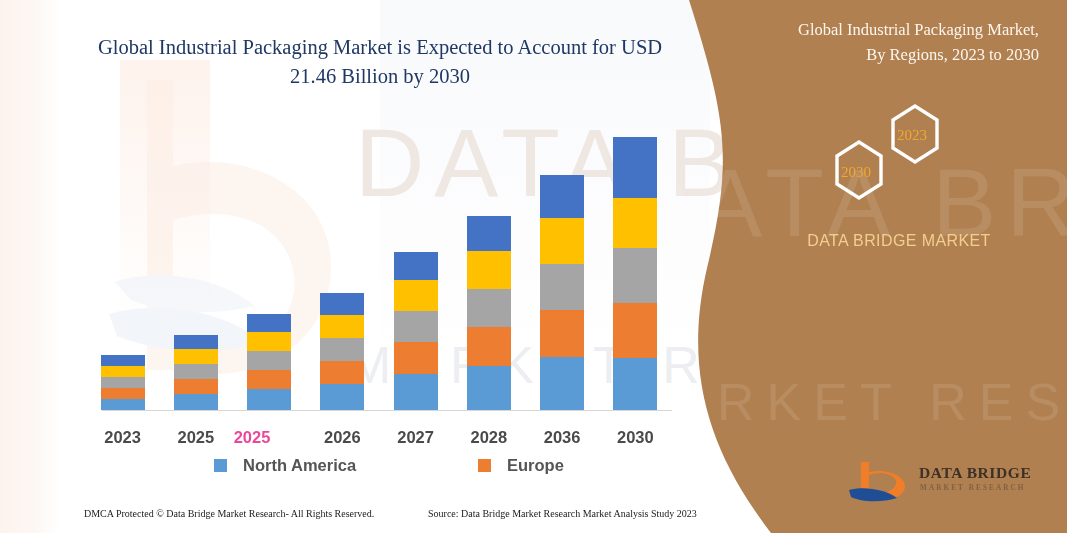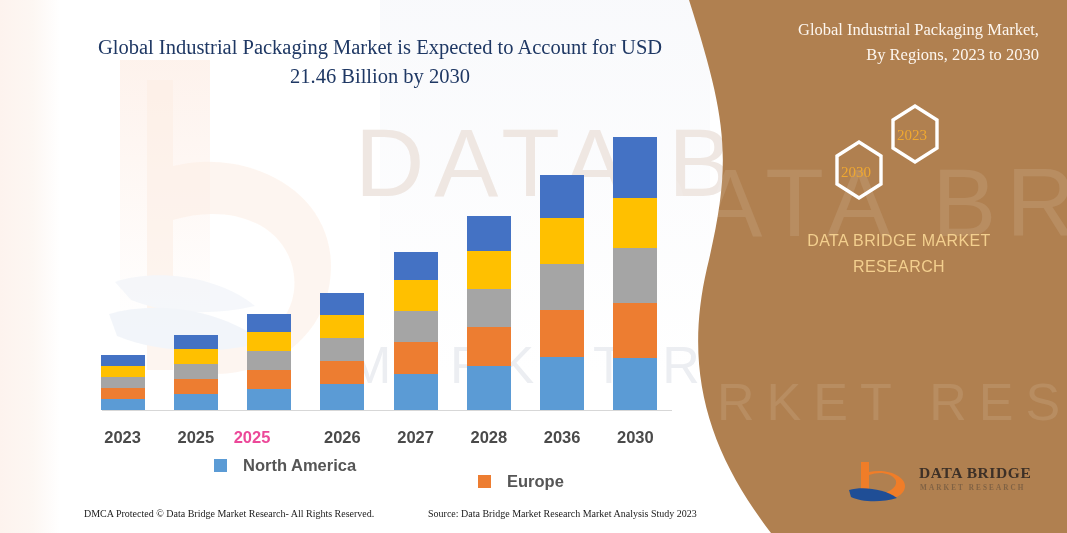--- a/index.html
+++ b/index.html
@@ -173,21 +173,21 @@
       <div class="xtick" style="left: 367.875px; color: rgb(74, 74, 74);">2028</div>
       <div class="xtick" style="left: 441.125px; color: rgb(74, 74, 74);">2036</div>
       <div class="xtick" style="left: 514.375px; color: rgb(74, 74, 74);">2030</div>
     </div>
 
   <div class="legend">
       <div class="lg-item" style="left: 128px;">
         <span class="lg-sw" style="background: rgb(91, 155, 213);"></span>
         <span class="lg-lb">North America</span>
       </div>
-      <div class="lg-item" style="left: 392px; margin-top: 16px;">
+      <div class="lg-item" style="left: 392px;">
         <span class="lg-sw" style="background: rgb(237, 125, 49);"></span>
         <span class="lg-lb">Europe</span>
       </div>
     </div>
 
   <div class="footer">
     <div class="f-left">DMCA Protected © Data Bridge Market Research-  All Rights Reserved.</div>
     <div class="f-right">Source: Data Bridge Market Research  Market Analysis Study 2023</div>
   </div>
 
@@ -210,21 +210,20 @@
       <svg width="200" height="110" viewBox="0 0 200 110">
         <polygon points="30,64 52,50 74,64 74,92 52,106 30,92" fill="none" stroke="#ffffff" stroke-width="3.4"></polygon>
         <polygon points="86,28 108,14 130,28 130,56 108,70 86,56" fill="none" stroke="#ffffff" stroke-width="3.4"></polygon>
       </svg>
       <div class="hex-lb" style="left:34px;top:72px;">2030</div>
       <div class="hex-lb" style="left:90px;top:35px;">2023</div>
     </div>
 
     <div class="p-brand">
       <div>DATA BRIDGE MARKET</div>
-      <div>RESEARCH</div>
     </div>
 
     <div class="blogo">
       <svg width="68" height="48" viewBox="0 0 68 48" style="position:absolute;left:0;top:4px;">
         <path d="M14 2 L22 2 L22 40 L14 40 Z" fill="#f07d28"></path>
         <path d="M22 12 C40 8 58 16 58 26 C58 35 46 41 31 40 C27 39.7 24 39 22 38 L22 30
                  C27 33 34 34 40 32 C48 29 51 23 48 19 C44 13 32 11 22 15 Z" fill="#f07d28"></path>
         <path d="M2 30 C16 26 38 29 50 38 C34 43 14 42 4 37 Z" fill="#1f4e96"></path>
       </svg>
       <div class="blogo-txt">DATA BRIDGE</div>

